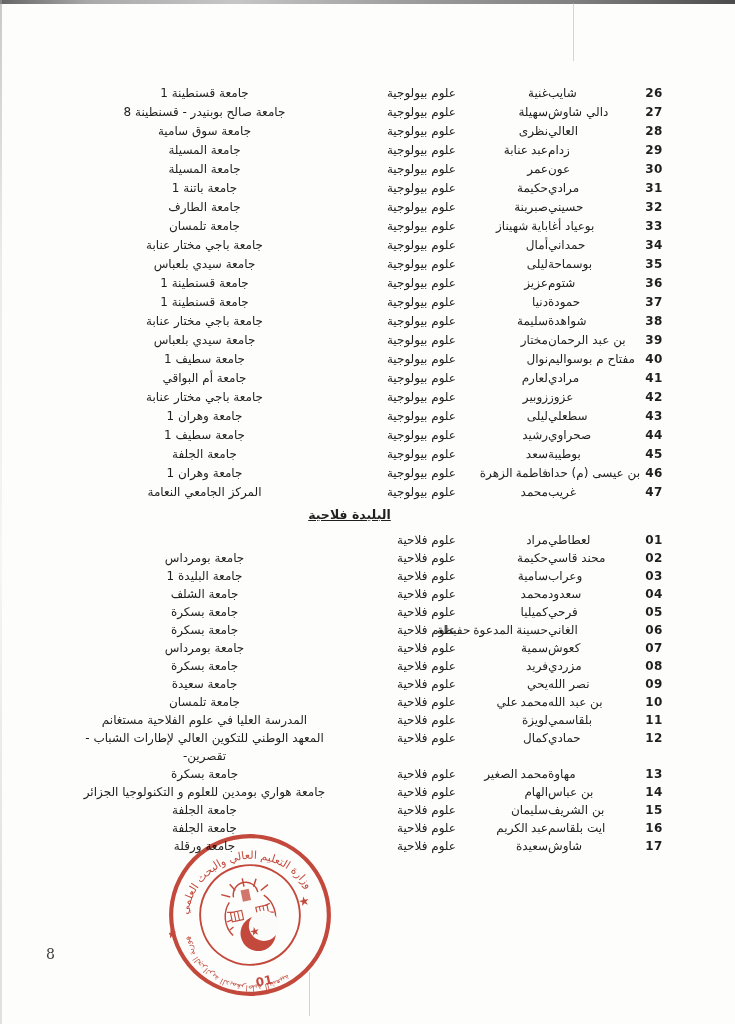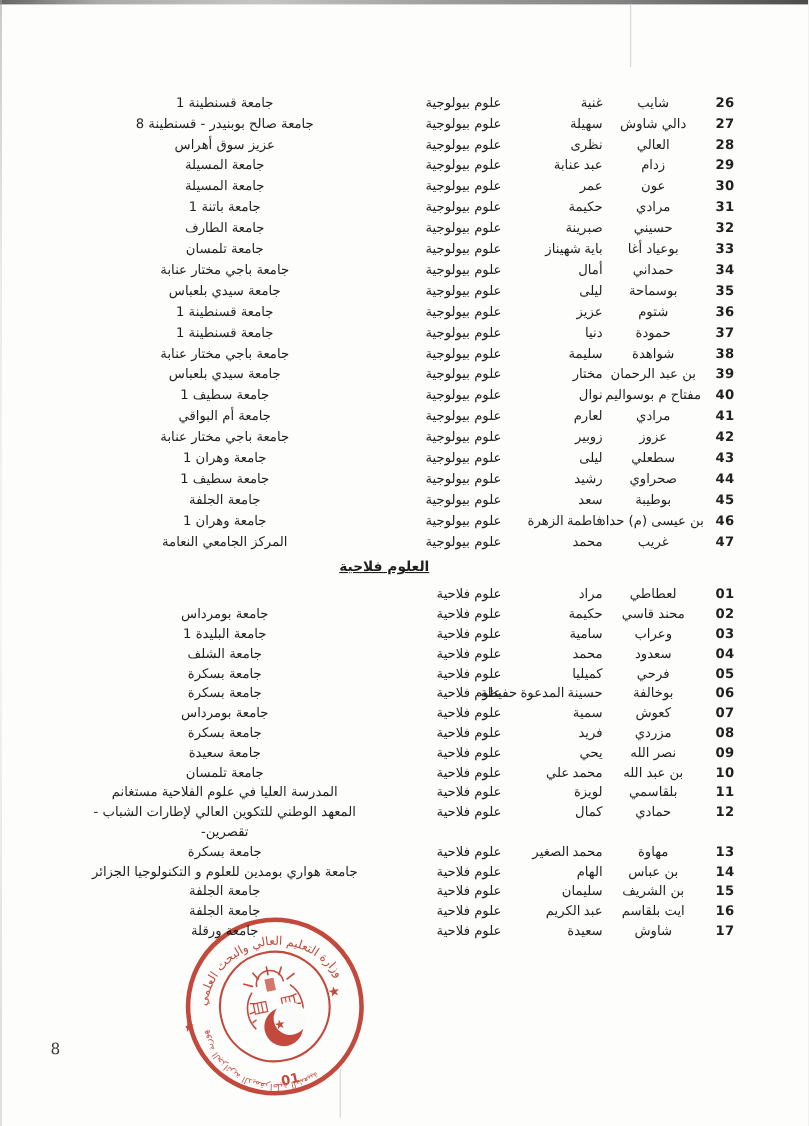--- a/index.html
+++ b/index.html
@@ -16,22 +16,22 @@
   .scan-edge-left{position:absolute;top:0;left:0;width:2px;height:100%;
     background:linear-gradient(to bottom,#9f9f9f,#dcdcdc 25%,#efefef 55%,#c9c9c9 90%);opacity:.55;}
   .crease-top{position:absolute;left:573px;top:3px;width:1px;height:58px;background:#b9b9b9;opacity:.6;}
   .crease-bottom{position:absolute;left:309px;top:972px;width:1px;height:44px;background:#c4c0bb;opacity:.7;}
 
   
   .table-area{position:absolute;top:84px;left:0;right:0;}
   .row{display:flex;direction:rtl;align-items:flex-start;
        padding:0 67px 0 55px;font-size:12px;line-height:19px;min-height:19px;}
   .col{flex:0 0 auto;}
-  .col.num{width:28px;text-align:right;font-weight:bold;letter-spacing:.3px;}
-  .col.surname{width:92px;text-align:center;white-space:nowrap;}
+  .col.num{width:28px;text-align:center;font-weight:bold;letter-spacing:.3px;}
+  .col.surname{width:92px;text-align:left;white-space:nowrap;}
   .col.firstname{width:92px;text-align:right;white-space:nowrap;font-family:Liberation Serif, serif;}
   .col.field{width:102px;text-align:right;white-space:nowrap;}
   .col.university{flex:1 1 auto;min-width:0;text-align:center;white-space:pre-line;}
   #agriculture-rows .row{line-height:18px;min-height:18px;}
 
   .section-header{
     text-align:center;font-weight:bold;text-decoration:underline;
     font-size:12.5px;line-height:19px;margin:3px 0 7px;
     transform:translateX(-18px);
   }
@@ -74,21 +74,21 @@
     <span class="col firstname">سهيلة</span>
     <span class="col field">علوم بيولوجية</span>
     <span class="col university">جامعة صالح بوبنيدر - قسنطينة 8</span>
   </div>
 
   <div class="row">
     <span class="col num">28</span>
     <span class="col surname">العالي</span>
     <span class="col firstname">نظرى</span>
     <span class="col field">علوم بيولوجية</span>
-    <span class="col university">عزيز سوق أهراس</span>
+    <span class="col university">جامعة سوق سامية</span>
   </div>
 
   <div class="row">
     <span class="col num">29</span>
     <span class="col surname">زدام</span>
     <span class="col firstname">عبد عنابة</span>
     <span class="col field">علوم بيولوجية</span>
     <span class="col university">جامعة المسيلة</span>
   </div>
 
@@ -231,21 +231,21 @@
   <div class="row">
     <span class="col num">47</span>
     <span class="col surname">غريب</span>
     <span class="col firstname">محمد</span>
     <span class="col field">علوم بيولوجية</span>
     <span class="col university">المركز الجامعي النعامة</span>
   </div>
 </div>
 
     <div class="section-header">
-      <span>العلوم فلاحية</span>
+      <span>البليدة فلاحية</span>
     </div>
 
     <div id="agriculture-rows">
   <div class="row">
     <span class="col num">01</span>
     <span class="col surname">لعطاطي</span>
     <span class="col firstname">مراد</span>
     <span class="col field">علوم فلاحية</span>
   </div>
 
@@ -276,21 +276,21 @@
   <div class="row">
     <span class="col num">05</span>
     <span class="col surname">فرحي</span>
     <span class="col firstname">كميليا</span>
     <span class="col field">علوم فلاحية</span>
     <span class="col university">جامعة بسكرة</span>
   </div>
 
   <div class="row">
     <span class="col num">06</span>
-    <span class="col surname">بوخالفة</span>
+    <span class="col surname">الغاني</span>
     <span class="col firstname">حسينة المدعوة حفيظة</span>
     <span class="col field">علوم فلاحية</span>
     <span class="col university">جامعة بسكرة</span>
   </div>
 
   <div class="row">
     <span class="col num">07</span>
     <span class="col surname">كعوش</span>
     <span class="col firstname">سمية</span>
     <span class="col field">علوم فلاحية</span>

